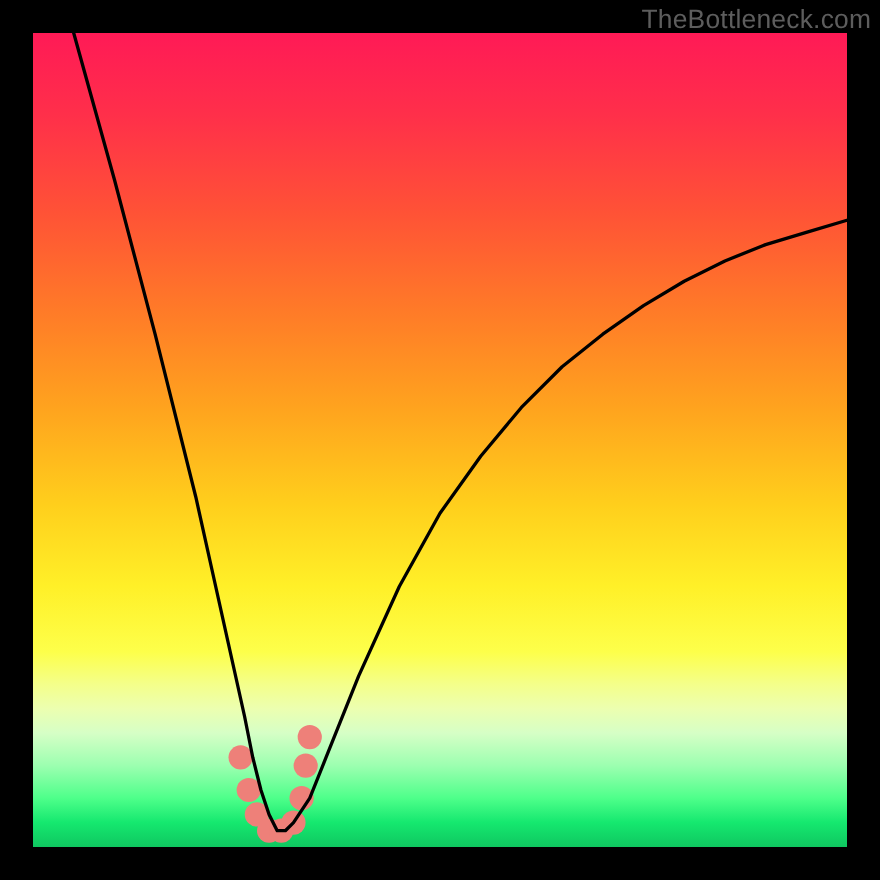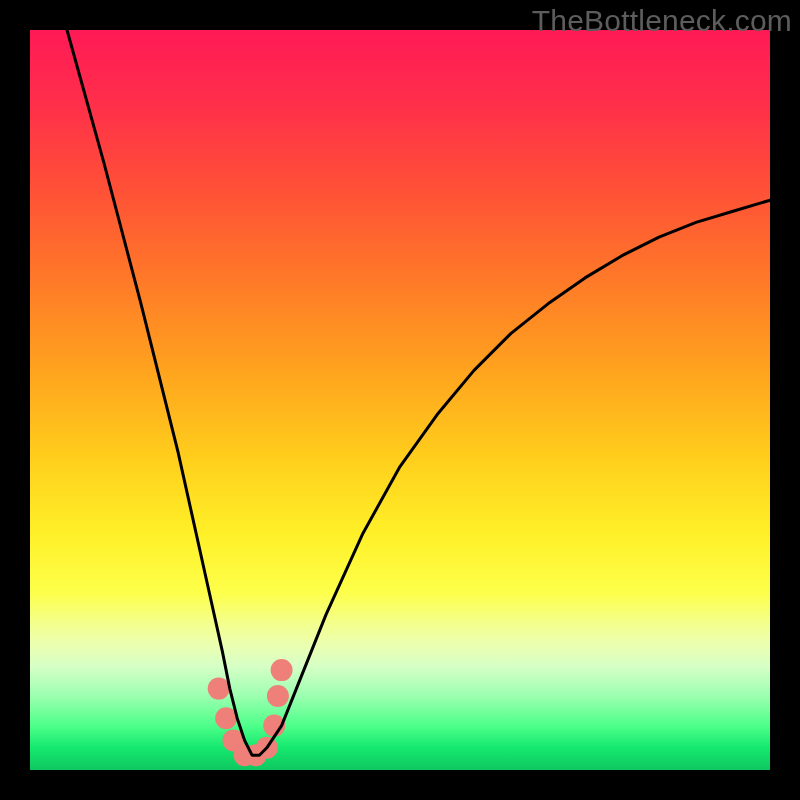--- a/index.html
+++ b/index.html
@@ -43,21 +43,21 @@
       #4eff8a 94%,
       #15e86f 97%,
       #0fc760 100%
     );
   }
   .watermark {
     position: absolute;
     top: 4px;
     right: 8px;
     color: #5d5d5d;
-    font-size: 30px;
+    font-size: 24px;
     letter-spacing: 0.2px;
     font-weight: 400;
   }
   svg.curve {
     position: absolute;
     left: 0;
     top: 0;
     width: 740px;
     height: 740px;
     overflow: visible;

